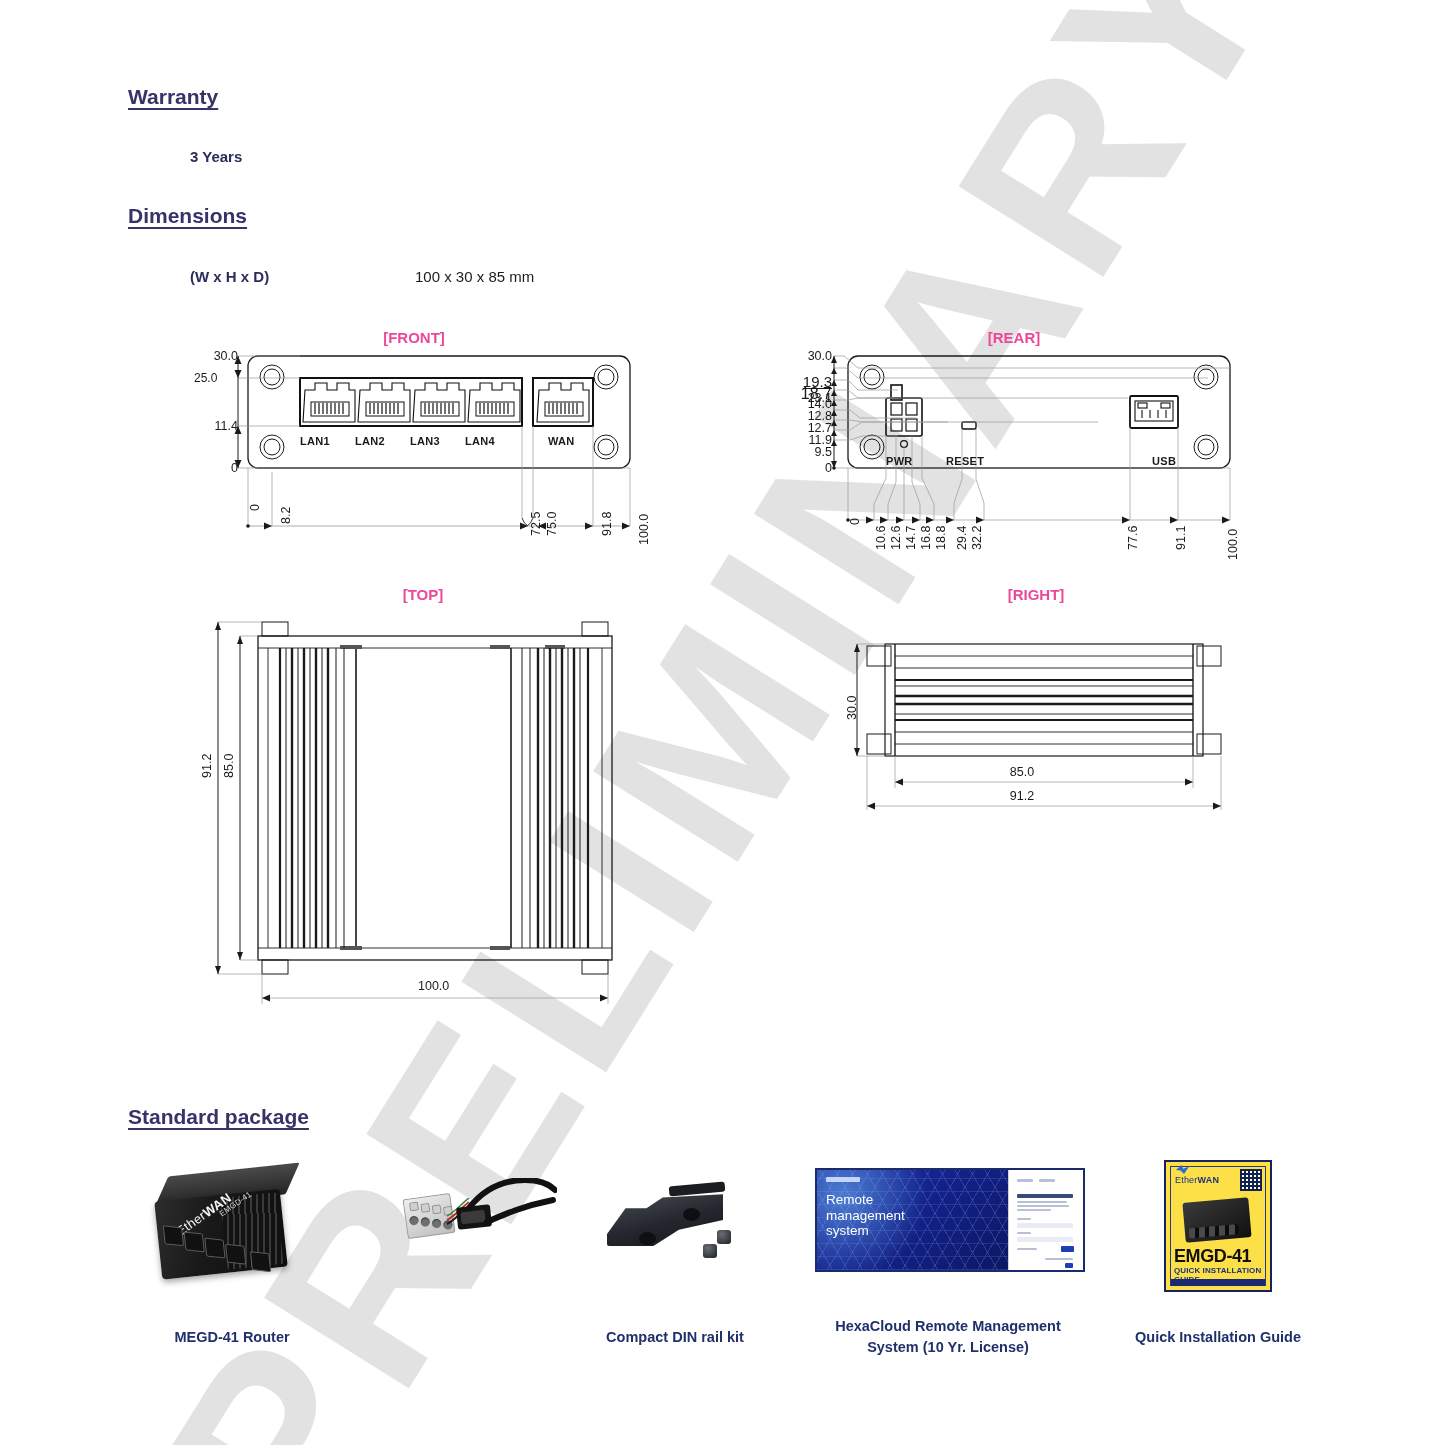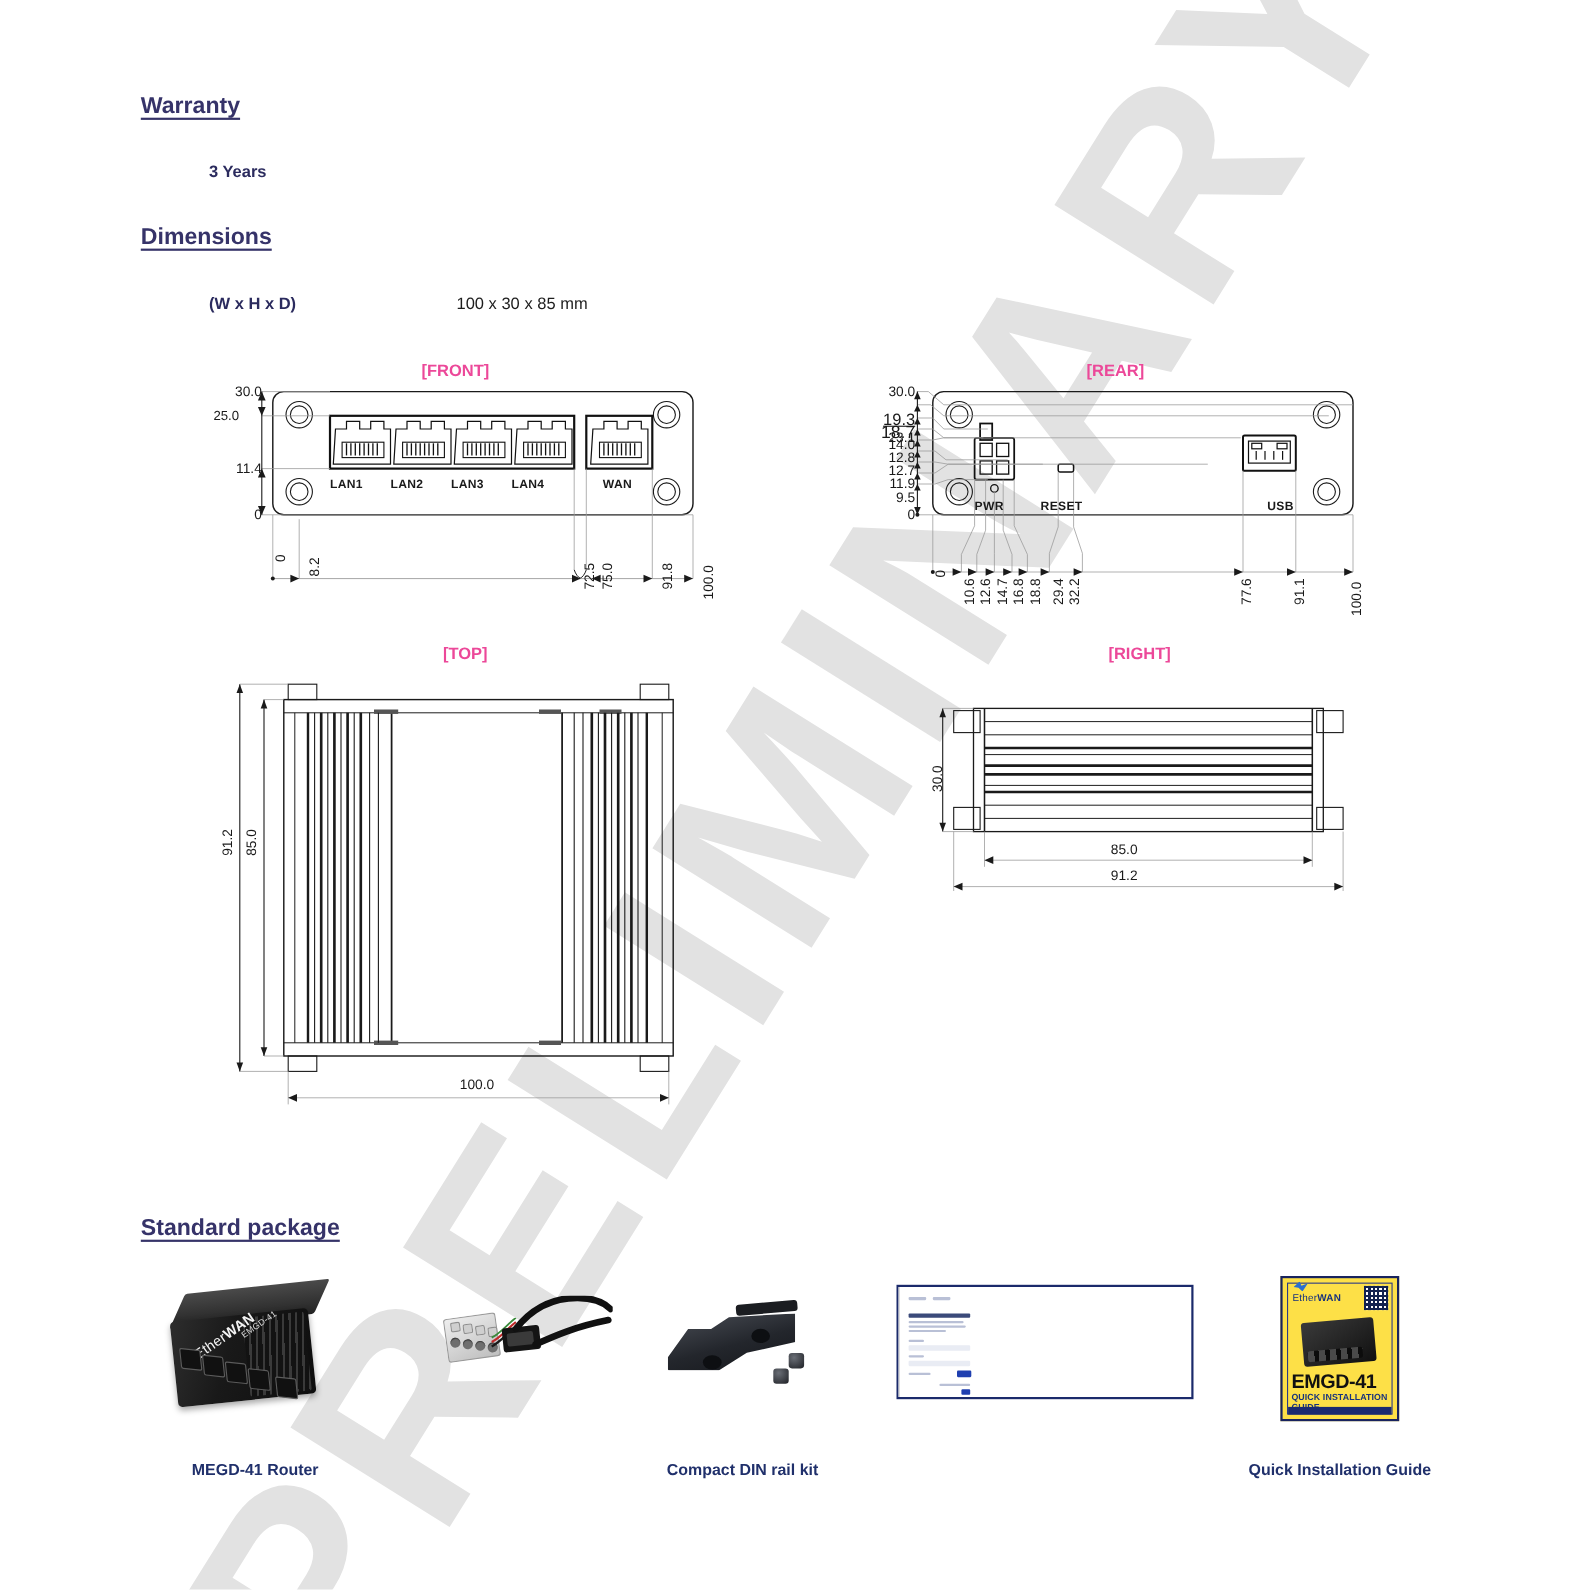--- a/index.html
+++ b/index.html
@@ -642,39 +642,53 @@
         <div class="din-hole" style="left:32px;top:54px;"></div>
         <div class="din-screw" style="left:110px;top:52px;"></div>
         <div class="din-screw" style="left:96px;top:66px;"></div>
       </div>
     </div>
     <div class="pkg-caption" style="left:675px;top:1327px;width:230px;">Compact DIN rail kit</div>
 
     <div class="pkg-art" style="left:948px;top:1168px;">
       <div style="position:relative;width:266px;height:104px;">
         <div class="hc">
+          <div class="hc-left">
+            <div class="hc-hex"></div>
+            <div class="hc-glow"></div>
+            <div class="hc-logo"></div>
+            <div class="hc-title">
+              <span>Remote</span><br>
+              <span>management</span><br>
+              <span>system</span>
+            </div>
+          </div>
           <div class="hc-right">
             <div class="ln" style="left:8px;top:9px;width:16px;height:3px;"></div>
             <div class="ln" style="left:30px;top:9px;width:16px;height:3px;"></div>
             <div class="ln" style="left:8px;top:24px;width:56px;height:3.5px;background:#3b4a7a;"></div>
             <div class="ln" style="left:8px;top:31px;width:50px;height:2px;"></div>
             <div class="ln" style="left:8px;top:35px;width:52px;height:2px;"></div>
             <div class="ln" style="left:8px;top:39px;width:34px;height:2px;"></div>
             <div class="ln" style="left:8px;top:48px;width:14px;height:2px;"></div>
             <div class="ln" style="left:8px;top:53px;width:56px;height:5px;background:#e9ecf4;"></div>
             <div class="ln" style="left:8px;top:62px;width:14px;height:2px;"></div>
             <div class="ln" style="left:8px;top:67px;width:56px;height:5px;background:#e9ecf4;"></div>
             <div class="ln" style="left:8px;top:78px;width:20px;height:2px;"></div>
             <div class="hc-btn" style="left:52px;top:76px;width:13px;height:6px;"></div>
             <div class="ln" style="left:36px;top:88px;width:28px;height:2px;"></div>
             <div class="hc-btn" style="left:56px;top:93px;width:8px;height:5px;"></div>
           </div>
         </div>
       </div>
     </div>
+    <div class="pkg-caption" style="left:948px;top:1316px;width:320px;">
+      <span>HexaCloud Remote Management</span><br>
+      <span>System (10 Yr. License)</span>
+    </div>
 
     <div class="pkg-art" style="left:1217px;top:1160px;">
       <div style="position:relative;width:106px;height:132px;">
         <div class="qig">
           <div class="qig-inner"></div>
           <div class="qig-bird"></div>
           <div class="qig-logo" style="top:13px;"><i>Ether</i><span>WAN</span></div>
           <div class="qr"></div>
           <div class="qig-photo"></div>
           <div class="qig-model">EMGD-41</div>

